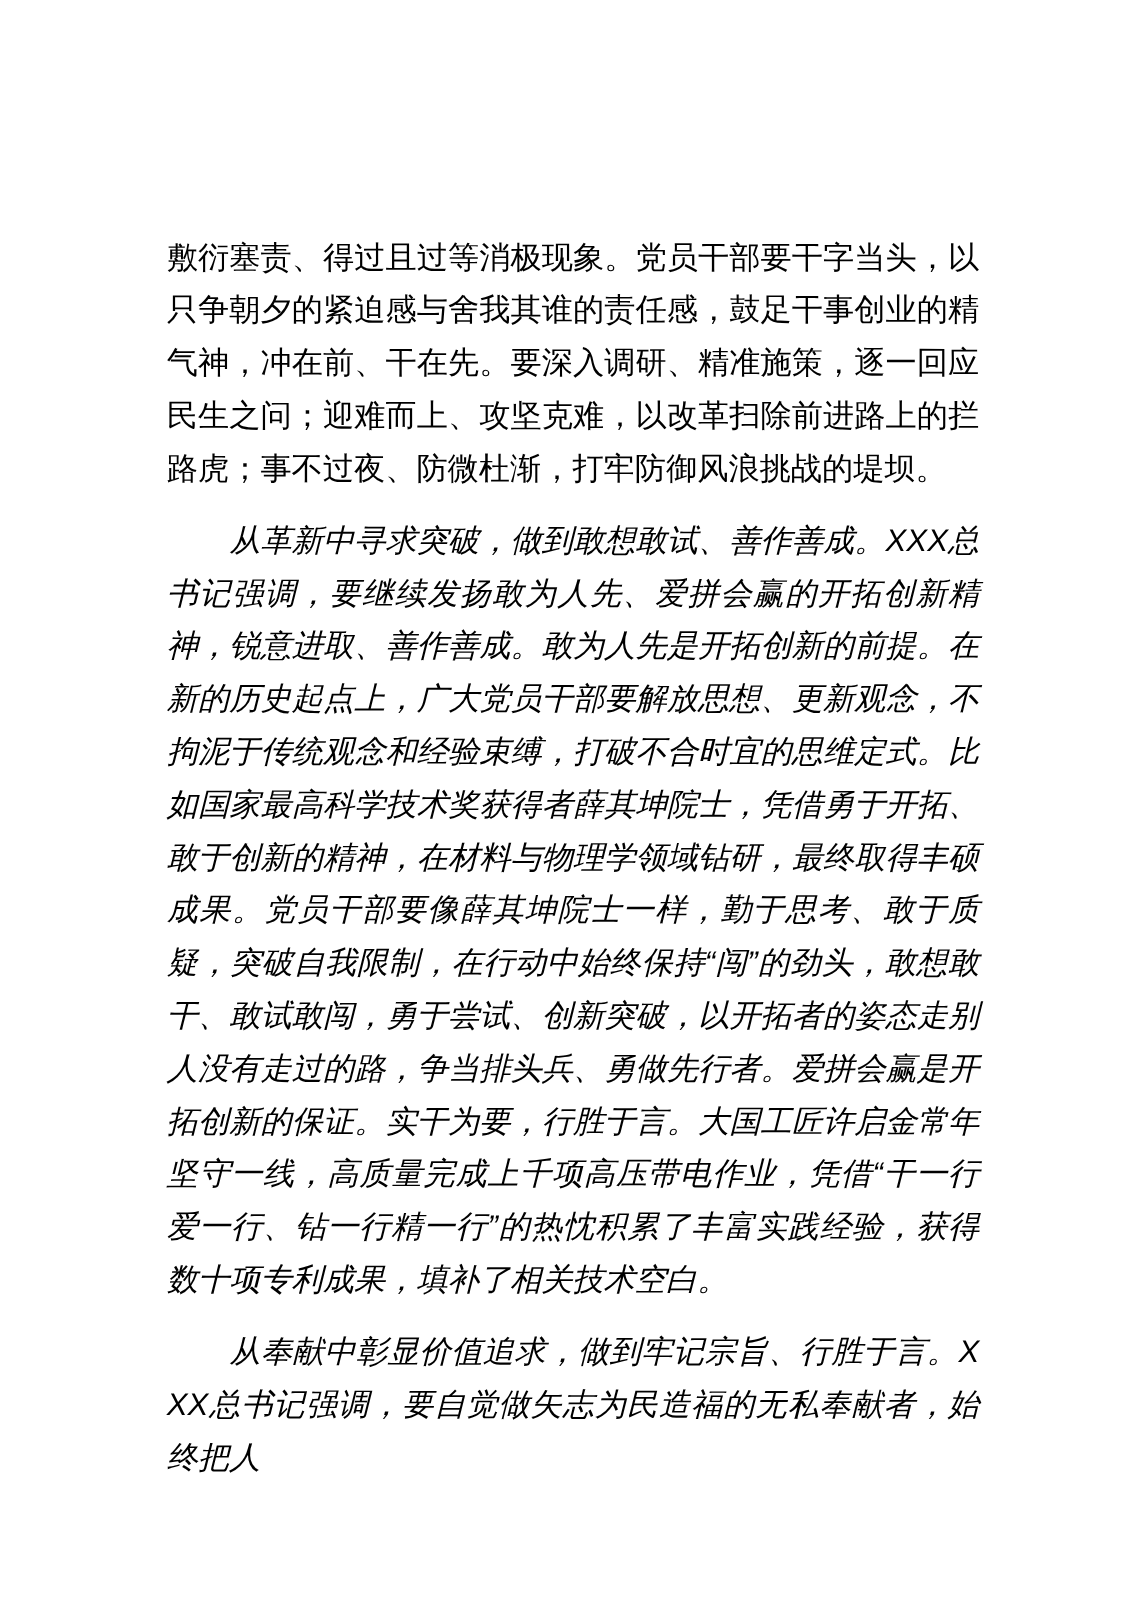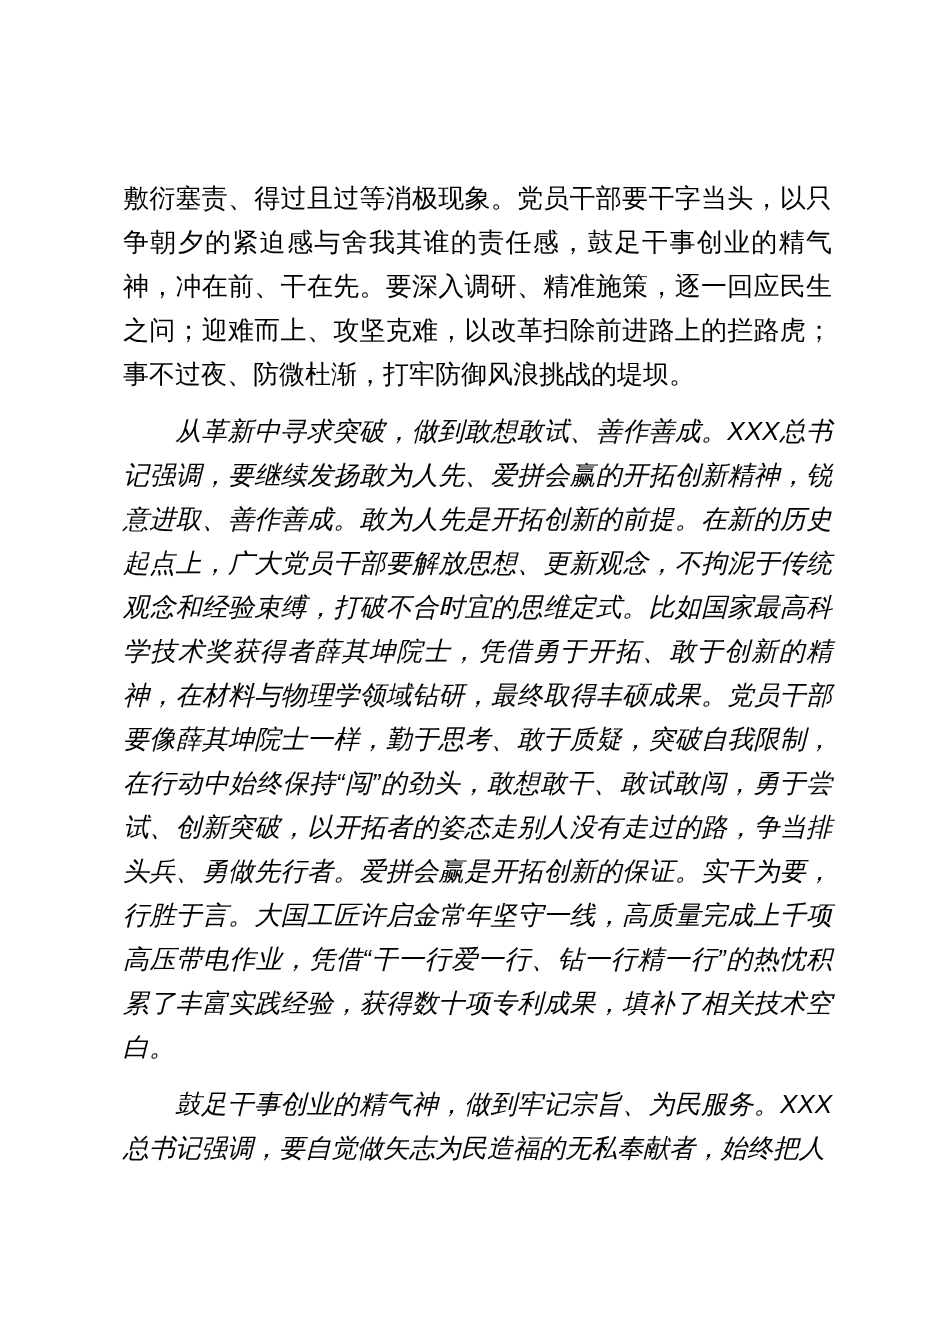--- a/index.html
+++ b/index.html
@@ -21,32 +21,32 @@
       top: 176px;
       width: 709px;
       color: #000000;
       font-size: 26px;
       line-height: 44px;
       text-align: justify;
       word-break: break-all;
       letter-spacing: 0;
     }
     .para {
-      margin: 0;
+      margin: 16px;
     }
     .para + .para {
       margin-top: 13px;
     }
     .para.indent {
       text-indent: 2em;
       font-style: italic;
     }
   </style>
 </head>
 <body>
 
 <div class="page">
   <div class="text-block">
     <p class="para">敷衍塞责、得过且过等消极现象。党员干部要干字当头，以只争朝夕的紧迫感与舍我其谁的责任感，鼓足干事创业的精气神，冲在前、干在先。要深入调研、精准施策，逐一回应民生之问；迎难而上、攻坚克难，以改革扫除前进路上的拦路虎；事不过夜、防微杜渐，打牢防御风浪挑战的堤坝。</p>
     <p class="para indent">从革新中寻求突破，做到敢想敢试、善作善成。XXX总书记强调，要继续发扬敢为人先、爱拼会赢的开拓创新精神，锐意进取、善作善成。敢为人先是开拓创新的前提。在新的历史起点上，广大党员干部要解放思想、更新观念，不拘泥于传统观念和经验束缚，打破不合时宜的思维定式。比如国家最高科学技术奖获得者薛其坤院士，凭借勇于开拓、敢于创新的精神，在材料与物理学领域钻研，最终取得丰硕成果。党员干部要像薛其坤院士一样，勤于思考、敢于质疑，突破自我限制，在行动中始终保持“闯”的劲头，敢想敢干、敢试敢闯，勇于尝试、创新突破，以开拓者的姿态走别人没有走过的路，争当排头兵、勇做先行者。爱拼会赢是开拓创新的保证。实干为要，行胜于言。大国工匠许启金常年坚守一线，高质量完成上千项高压带电作业，凭借“干一行爱一行、钻一行精一行”的热忱积累了丰富实践经验，获得数十项专利成果，填补了相关技术空白。</p>
-    <p class="para indent">鼓足干事创业的精气神，做到牢记宗旨、为民服务。XXX总书记强调，要自觉做矢志为民造福的无私奉献者，始终把人</p>
+    <p class="para indent">从奉献中彰显价值追求，做到牢记宗旨、行胜于言。XXX总书记强调，要自觉做矢志为民造福的无私奉献者，始终把人</p>
   </div>
 </div>
 
 </body></html>

